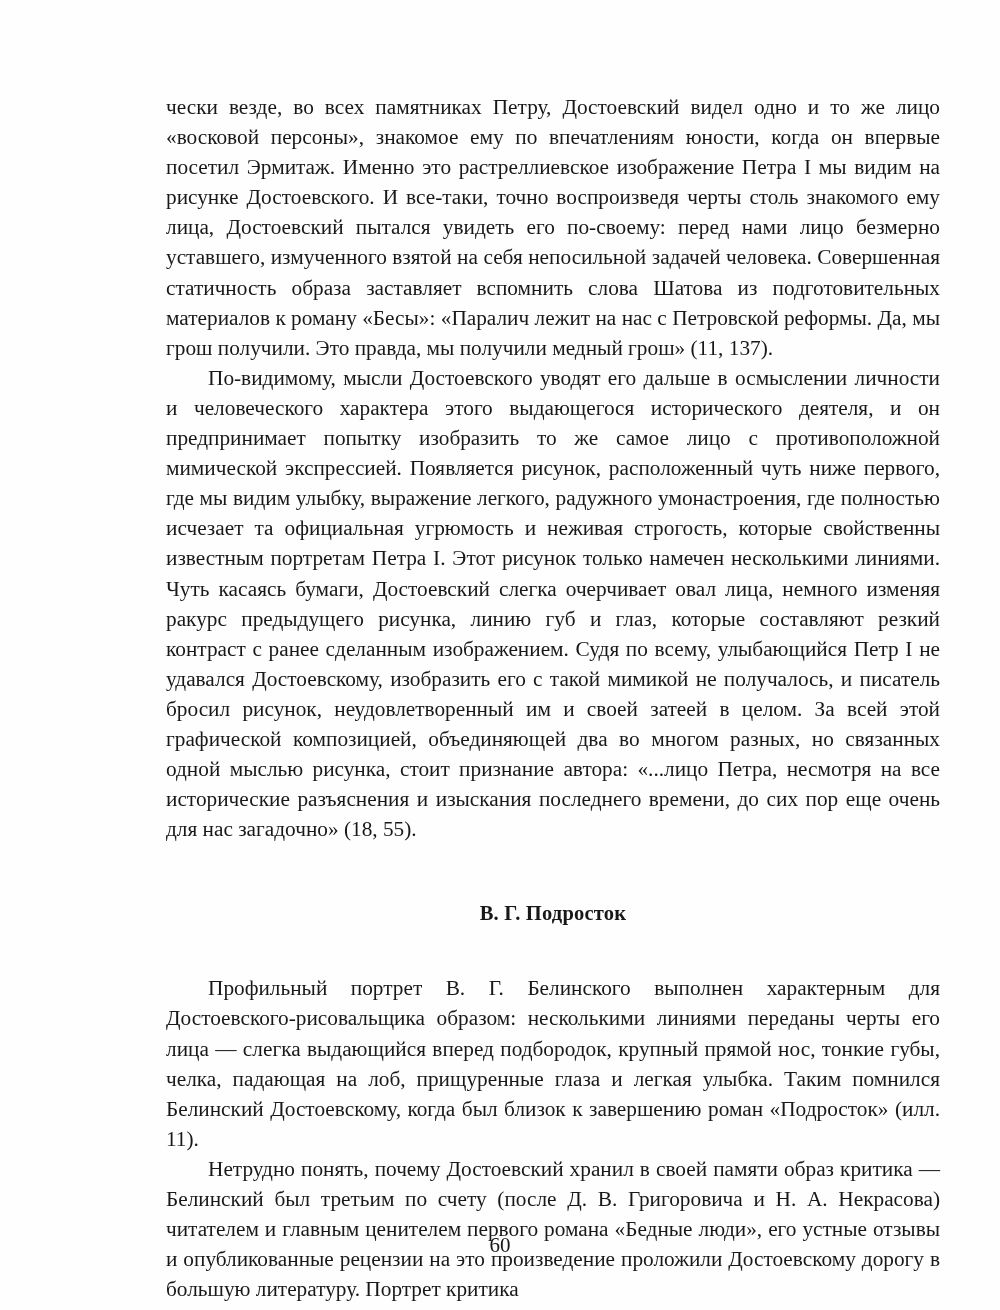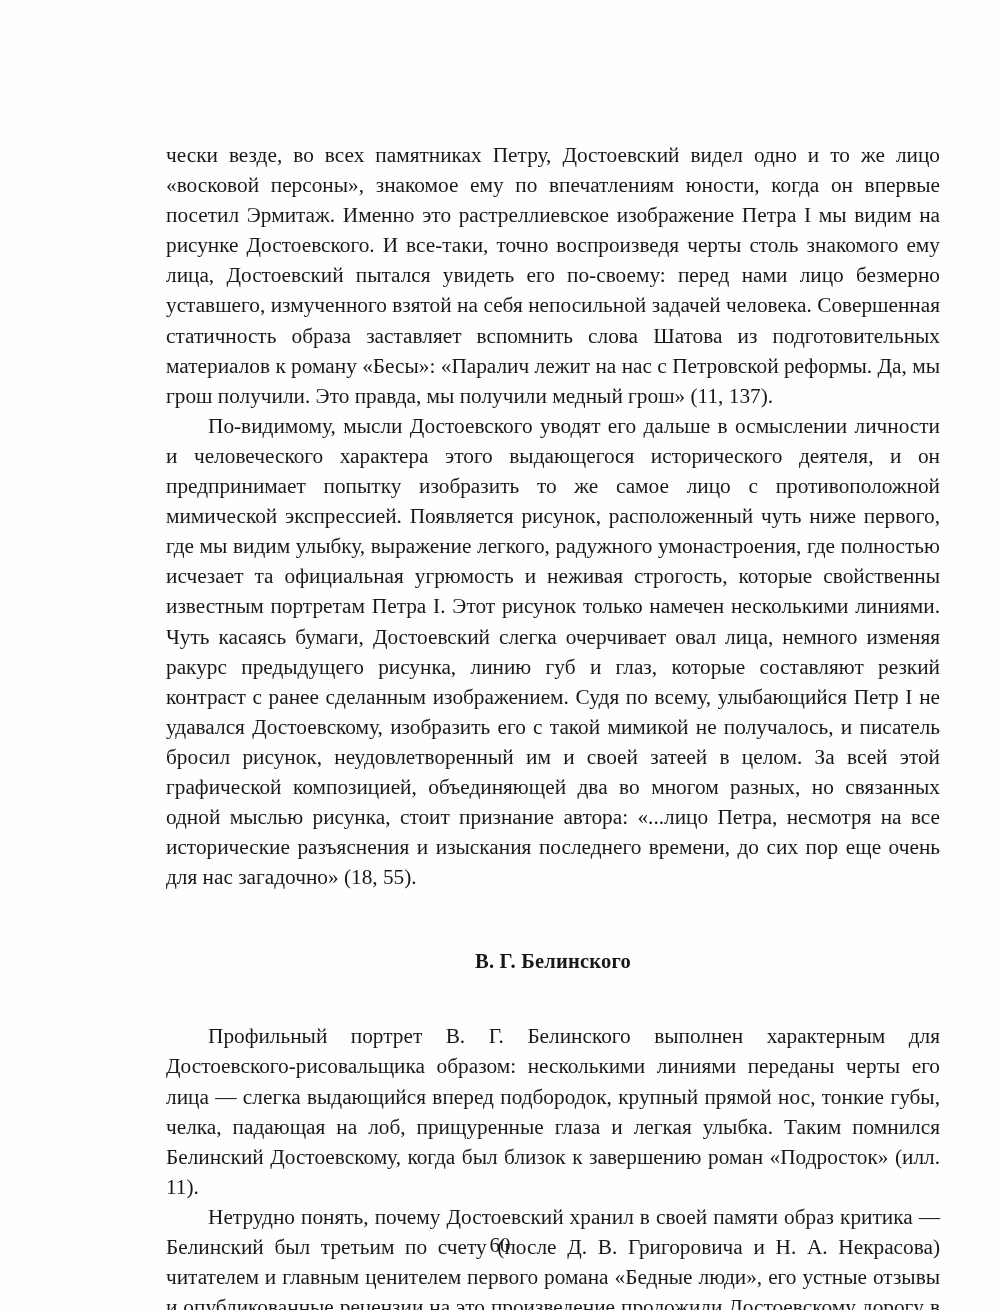--- a/index.html
+++ b/index.html
@@ -37,21 +37,20 @@
     text-justify: inter-word;
     font-size: 21.3px;
     line-height: 30.1px;
     text-indent: 42px;
     hyphens: manual;
     -webkit-hyphens: manual;
   }
 
   .para.no-indent {
     text-indent: 0;
-    margin-top: 48px;
   }
 
   .section-heading {
     margin: 0;
     text-align: center;
     font-size: 20.5px;
     font-weight: bold;
     letter-spacing: 0.2px;
   }
 
@@ -74,21 +73,21 @@
 <div class="page">
 
   <div class="text-block">
 
     <p class="para no-indent">чески везде, во всех памятниках Петру, Достоевский видел одно и то же лицо «восковой персоны», знакомое ему по впечатлениям юности, когда он впервые посетил Эрмитаж. Именно это растреллиевское изображение Петра I мы видим на рисунке Достоевского. И все-таки, точно воспроизведя черты столь знакомого ему лица, Достоевский пытался увидеть его по-своему: перед нами лицо безмерно уставшего, измученного взятой на себя непосильной задачей человека. Совершенная статичность образа заставляет вспомнить слова Шатова из подготовительных материалов к роману «Бесы»: «Паралич лежит на нас с Петровской реформы. Да, мы грош получили. Это правда, мы получили медный грош» (11, 137).</p>
 
     <p class="para">По-видимому, мысли Достоевского уводят его дальше в осмыслении личности и человеческого характера этого выдающегося исторического деятеля, и он предпринимает попытку изобразить то же самое лицо с противоположной мимической экспрессией. Появляется рисунок, расположенный чуть ниже первого, где мы видим улыбку, выражение легкого, радужного умонастроения, где полностью исчезает та официальная угрюмость и неживая строгость, которые свойственны известным портретам Петра I. Этот рисунок только намечен несколькими линиями. Чуть касаясь бумаги, Достоевский слегка очерчивает овал лица, немного изменяя ракурс предыдущего рисунка, линию губ и глаз, которые составляют резкий контраст с ранее сделанным изображением. Судя по всему, улыбающийся Петр I не удавался Достоевскому, изобразить его с такой мимикой не получалось, и писатель бросил рисунок, неудовлетворенный им и своей затеей в целом. За всей этой графической композицией, объединяющей два во многом разных, но связанных одной мыслью рисунка, стоит признание автора: «...лицо Петра, несмотря на все исторические разъяснения и изыскания последнего времени, до сих пор еще очень для нас загадочно» (18, 55).</p>
 
     <div class="gap-before-heading"></div>
 
-    <h2 class="section-heading">В. Г. Белинского</h2>
+    <h2 class="section-heading">В. Г. Подросток</h2>
 
     <div class="gap-after-heading"></div>
 
     <p class="para">Профильный портрет В. Г. Белинского выполнен характерным для Достоевского-рисовальщика образом: несколькими линиями переданы черты его лица — слегка выдающийся вперед подбородок, крупный прямой нос, тонкие губы, челка, падающая на лоб, прищуренные глаза и легкая улыбка. Таким помнился Белинский Достоевскому, когда был близок к завершению роман «Подросток» (илл. 11).</p>
 
     <p class="para">Нетрудно понять, почему Достоевский хранил в своей памяти образ критика — Белинский был третьим по счету (после Д. В. Григоровича и Н. А. Некрасова) читателем и главным ценителем первого романа «Бедные люди», его устные отзывы и опубликованные рецензии на это произведение проложили Достоевскому дорогу в большую литературу. Портрет критика</p>
 
   </div>
 
   <div class="page-number">60</div>

